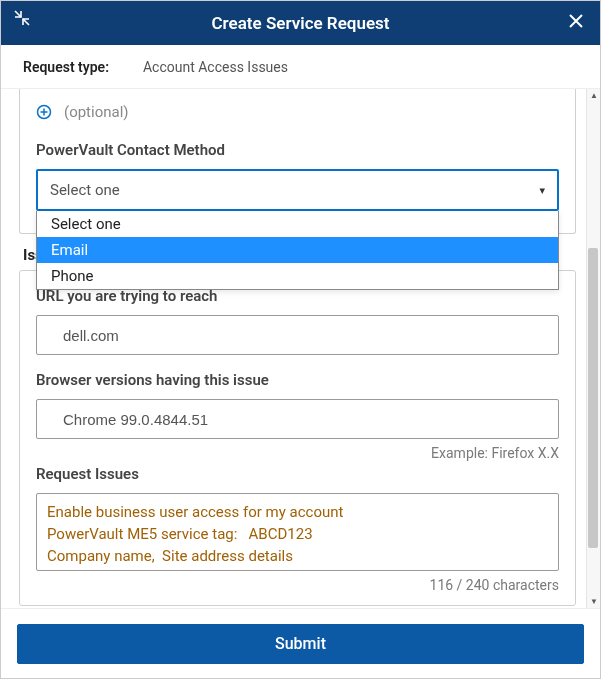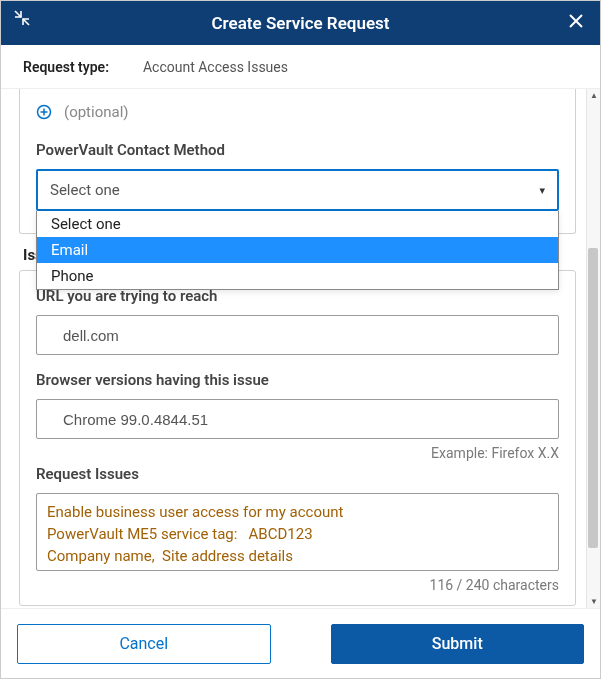--- a/index.html
+++ b/index.html
@@ -323,21 +323,18 @@
     </div>
 
     <div class="scrollbar-track">
       <div class="scrollbar-arrow up">▲</div>
       <div class="scrollbar-thumb"></div>
       <div class="scrollbar-arrow down">▼</div>
     </div>
   </div>
 
   <div class="footer">
-    <div class="btn btn-cancel">
-      <span>Cancel</span>
-    </div>
     <div class="btn btn-submit">
       <span>Submit</span>
     </div>
   </div>
 
 </div>
 
 </body></html>

